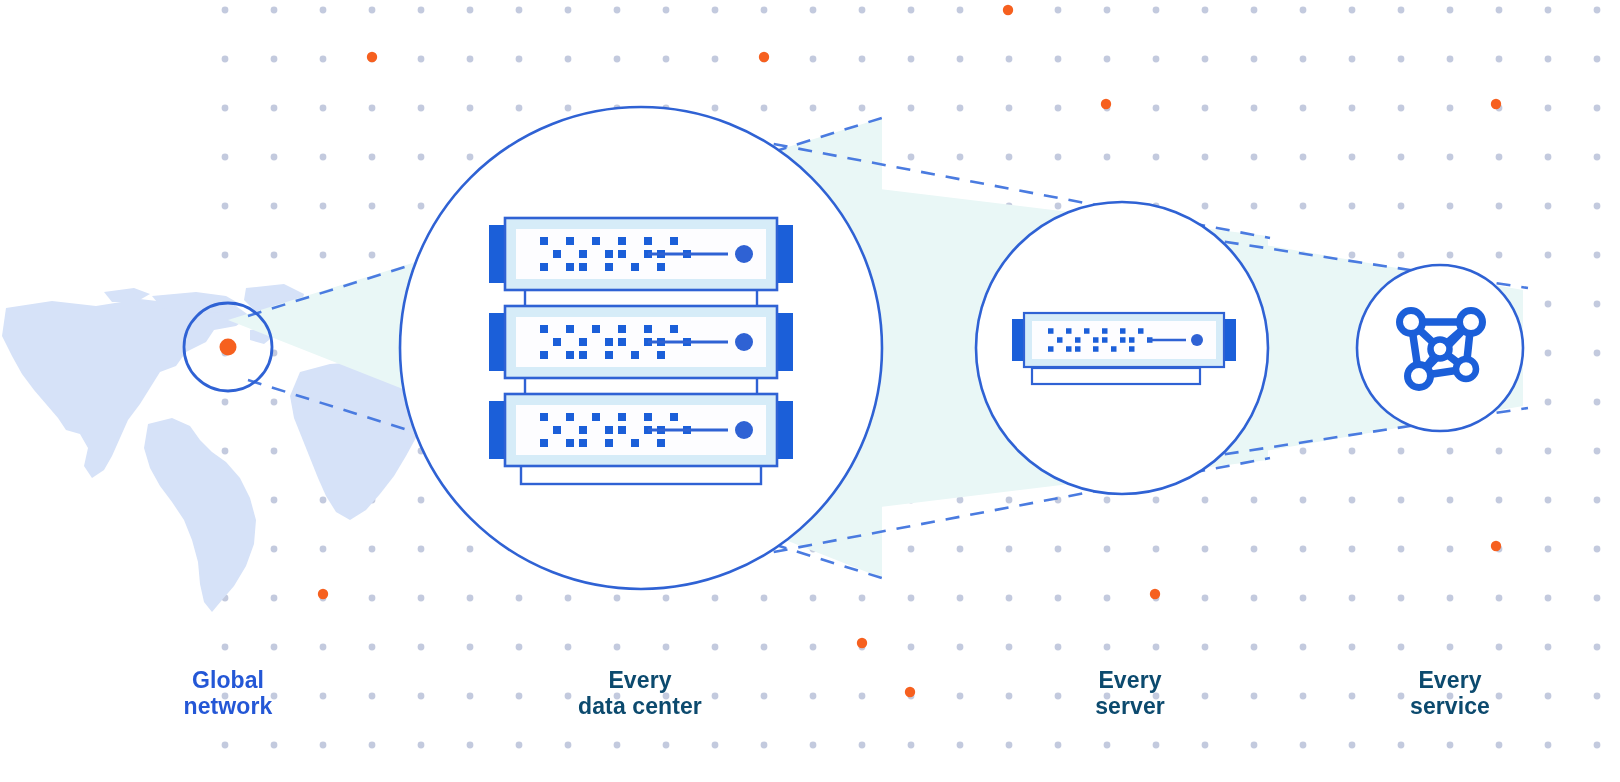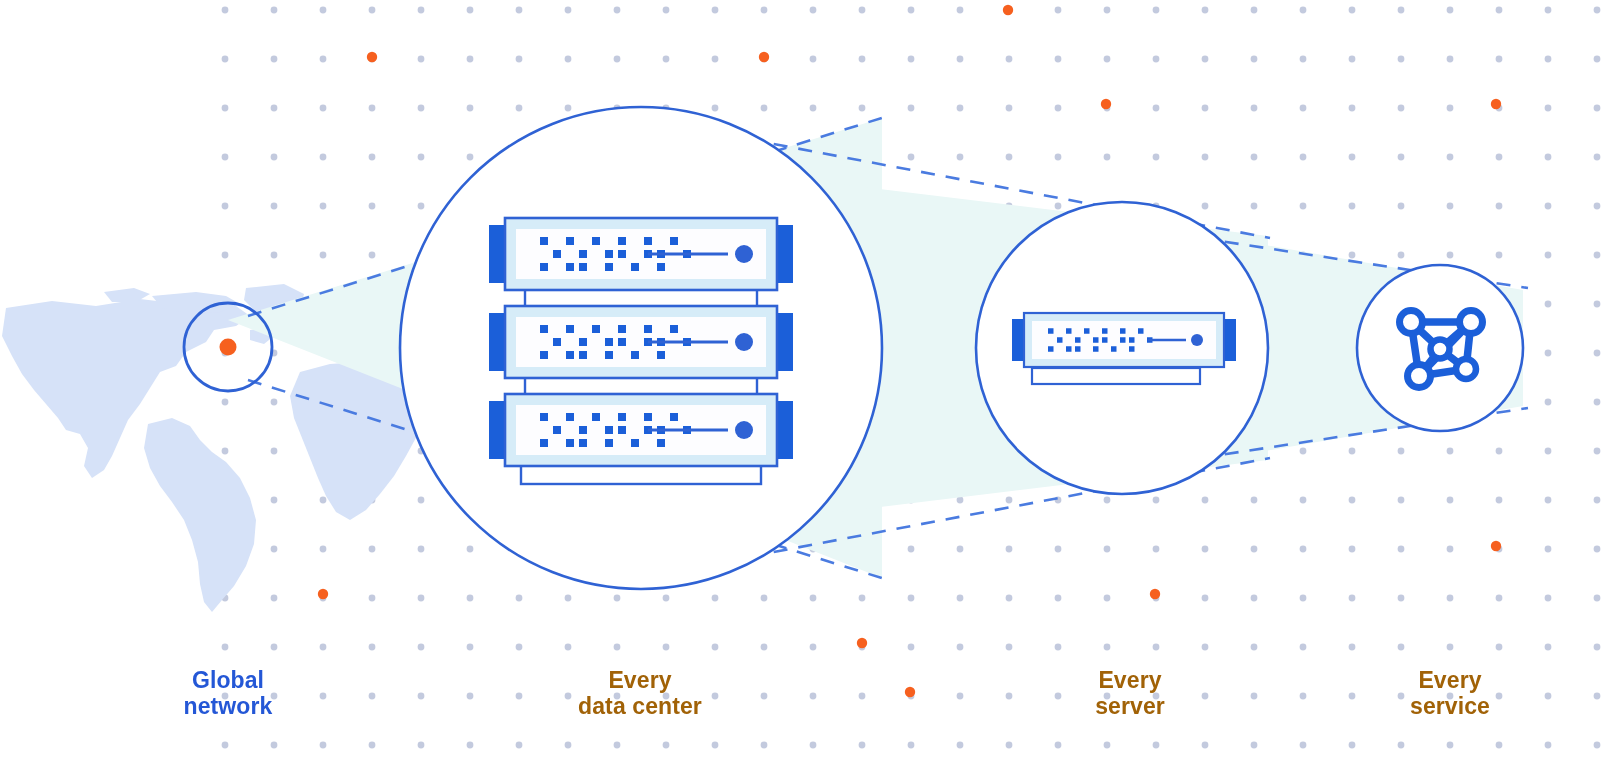--- a/index.html
+++ b/index.html
@@ -20,21 +20,21 @@
     width:1620px;
     height:782px;
     display:block;
   }
   .label{
     position:absolute;
     text-align:center;
     font-size:23px;
     line-height:26px;
     font-weight:700;
-    color:#a16207;
+    color:#0c4a6e;
     letter-spacing:0.1px;
     white-space:pre-line;
     user-select:none;
   }
   .label.accent{ color:#2457d6; }
   #label-global{ left:128px; top:667px; width:200px; }
   #label-datacenter{ left:540px; top:667px; width:200px; }
   #label-server{ left:1030px; top:667px; width:200px; }
   #label-service{ left:1350px; top:667px; width:200px; }
 </style>

